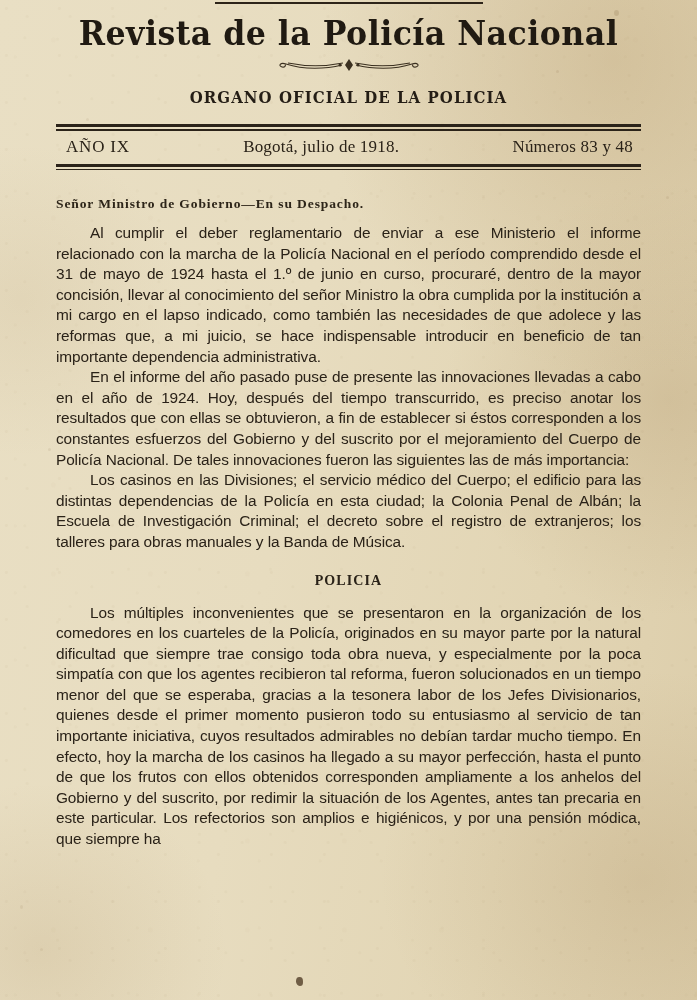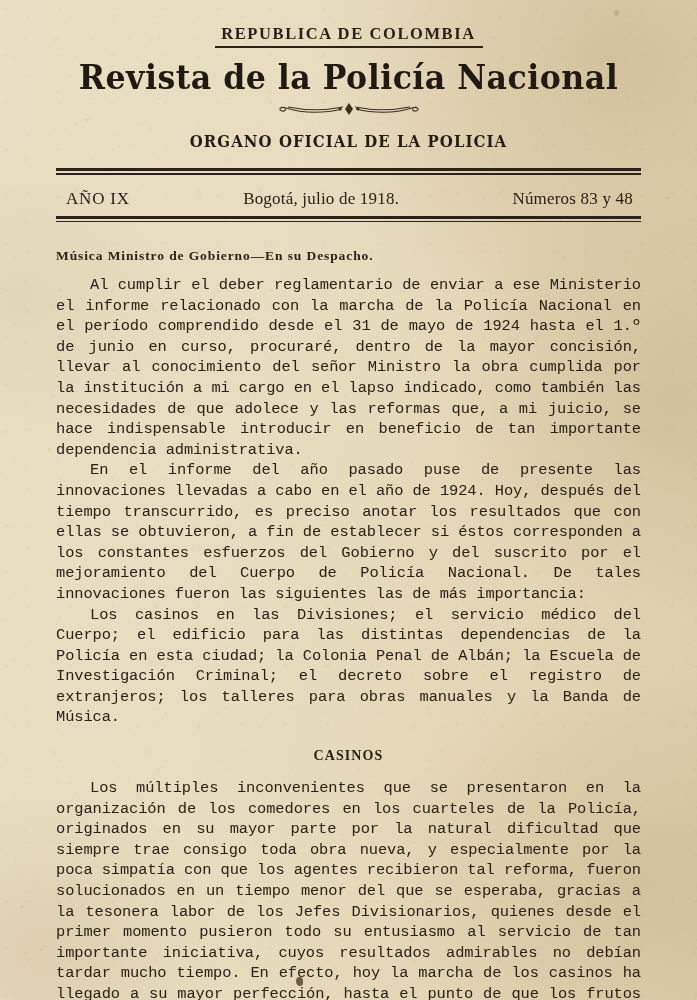--- a/index.html
+++ b/index.html
@@ -102,42 +102,42 @@
     transform: scaleX(0.88);
   }
 
   .issue-block { margin-top: 17px; }
   .rule-thick { height: 3px; background: #2b2319; }
   .rule-thin  { height: 1.5px; background: #2b2319; margin-top: 2px; }
   .issue-row {
     display: flex;
     align-items: baseline;
     justify-content: space-between;
-    padding: 14px 8px 7px 10px;
+    padding: 6px 8px 7px 10px;
     font-family: "Liberation Serif", serif;
     font-size: 17px;
     color: #2a2218;
   }
   .issue-row .ano  { letter-spacing: 0.8px; }
   .issue-row .city { letter-spacing: 0.2px; }
   .issue-row .nums { letter-spacing: 0.2px; }
 
   
   .addressee {
     margin-top: 26px;
     font-family: "Liberation Serif", serif;
     font-size: 13.5px;
     font-weight: 700;
     letter-spacing: 0.9px;
     color: #2d2519;
   }
 
   .body-text {
     margin-top: 11px;
-    font-family: Liberation Mono, monospace;
+    font-family: Liberation Sans, sans-serif;
     font-size: 15.4px;
     line-height: 20.6px;
     text-align: justify;
     color: #2a2218;
     letter-spacing: -0.1px;
   }
   .body-text p {
     margin: 0;
     text-indent: 34px;
   }
@@ -175,21 +175,20 @@
     <div class="spot" style="left:556px; top:70px;  width:3px; height:3px; opacity:.35;"></div>
     <div class="spot" style="left:48px;  top:448px; width:3px; height:3px; opacity:.30;"></div>
     <div class="spot" style="left:20px;  top:905px; width:3px; height:4px; opacity:.28;"></div>
     <div class="spot" style="left:40px;  top:948px; width:3px; height:3px; opacity:.25;"></div>
     <div class="spot" style="left:666px; top:196px; width:3px; height:3px; opacity:.30;"></div>
     <div class="spot" style="left:86px;  top:118px; width:3px; height:3px; opacity:.25;"></div>
   </div>
 
   <div class="sheet">
 
-    <div class="country">REPUBLICA DE COLOMBIA</div>
     <div class="country-rule"></div>
 
     <div class="masthead">Revista de la Policía Nacional</div>
 
     <svg class="ornament" width="150" height="16" viewBox="0 0 150 16">
       <g fill="none" stroke="#3b3020" stroke-width="1.1">
         <path d="M12 7 C 30 13, 52 12, 68 8"></path>
         <path d="M82 8 C 98 12, 120 13, 138 7"></path>
         <path d="M14 6 C 34 10, 54 9, 69 6"></path>
         <path d="M81 6 C 96 9, 116 10, 136 6"></path>
@@ -208,29 +207,29 @@
       <div class="rule-thin"></div>
       <div class="issue-row">
         <span class="ano">AÑO IX</span>
         <span class="city">Bogotá, julio de 1918.</span>
         <span class="nums">Números 83 y 48</span>
       </div>
       <div class="rule-thick"></div>
       <div class="rule-thin"></div>
     </div>
 
-    <div class="addressee">Música Ministro de Gobierno—En su Despacho.</div>
+    <div class="addressee">Señor Ministro de Gobierno—En su Despacho.</div>
 
     <div class="body-text">
       <p>Al cumplir el deber reglamentario de enviar a ese Ministerio el informe relacionado con la marcha de la Policía Nacional en el período comprendido desde el 31 de mayo de 1924 hasta el 1.º de junio en curso, procuraré, dentro de la mayor concisión, llevar al conocimiento del señor Ministro la obra cumplida por la institución a mi cargo en el lapso indicado, como también las necesidades de que adolece y las reformas que, a mi juicio, se hace indispensable introducir en beneficio de tan importante dependencia administrativa.</p>
       <p>En el informe del año pasado puse de presente las innovaciones llevadas a cabo en el año de 1924. Hoy, después del tiempo transcurrido, es preciso anotar los resultados que con ellas se obtuvieron, a fin de establecer si éstos corresponden a los constantes esfuerzos del Gobierno y del suscrito por el mejoramiento del Cuerpo de Policía Nacional. De tales innovaciones fueron las siguientes las de más importancia:</p>
       <p>Los casinos en las Divisiones; el servicio médico del Cuerpo; el edificio para las distintas dependencias de la Policía en esta ciudad; la Colonia Penal de Albán; la Escuela de Investigación Criminal; el decreto sobre el registro de extranjeros; los talleres para obras manuales y la Banda de Música.</p>
     </div>
 
-    <div class="section-head">CASINOS</div>
+    <div class="section-head">POLICIA</div>
 
     <div class="body-text">
       <p>Los múltiples inconvenientes que se presentaron en la organización de los comedores en los cuarteles de la Policía, originados en su mayor parte por la natural dificultad que siempre trae consigo toda obra nueva, y especialmente por la poca simpatía con que los agentes recibieron tal reforma, fueron solucionados en un tiempo menor del que se esperaba, gracias a la tesonera labor de los Jefes Divisionarios, quienes desde el primer momento pusieron todo su entusiasmo al servicio de tan importante iniciativa, cuyos resultados admirables no debían tardar mucho tiempo. En efecto, hoy la marcha de los casinos ha llegado a su mayor perfección, hasta el punto de que los frutos con ellos obtenidos corresponden ampliamente a los anhelos del Gobierno y del suscrito, por redimir la situación de los Agentes, antes tan precaria en este particular. Los refectorios son amplios e higiénicos, y por una pensión módica, que siempre ha</p>
     </div>
 
   </div>
 
   <div class="binding-mark"></div>
 </div>
 

